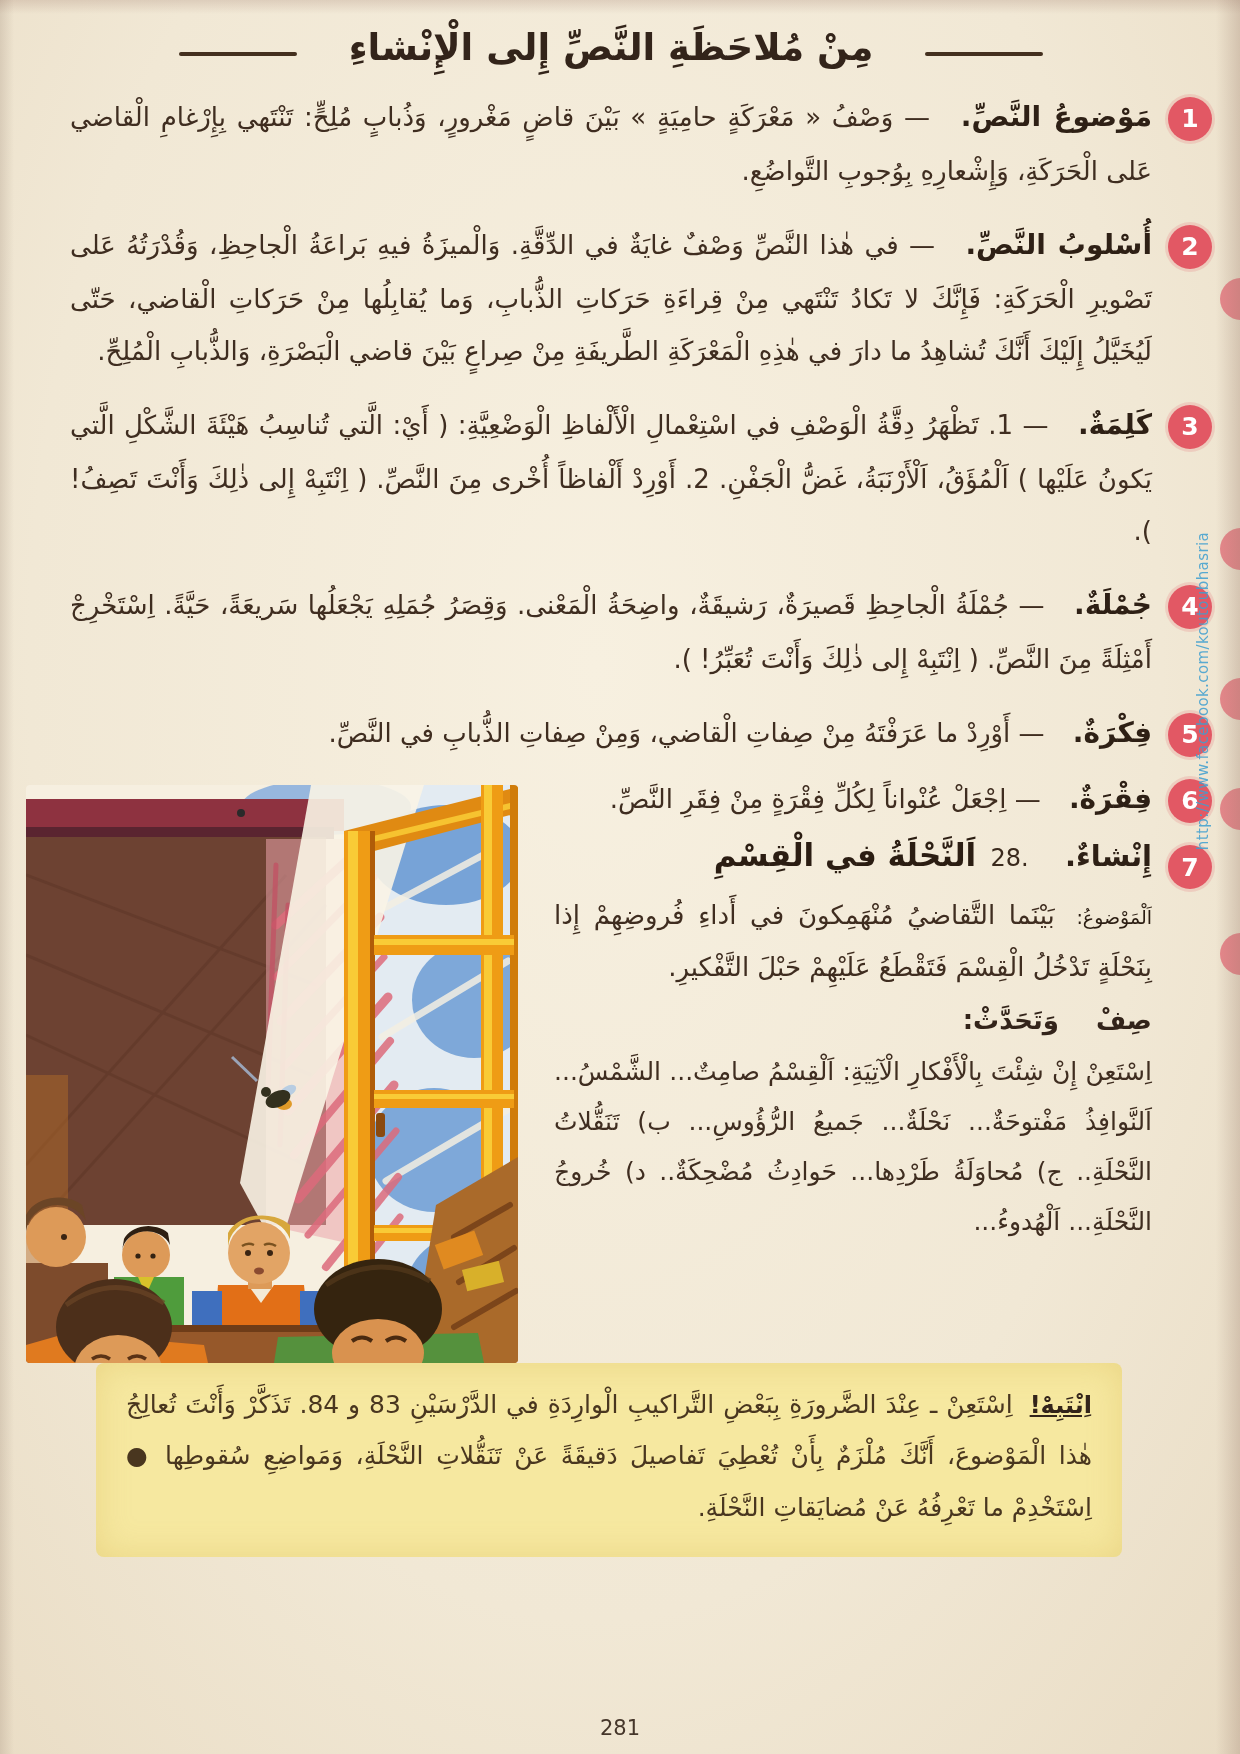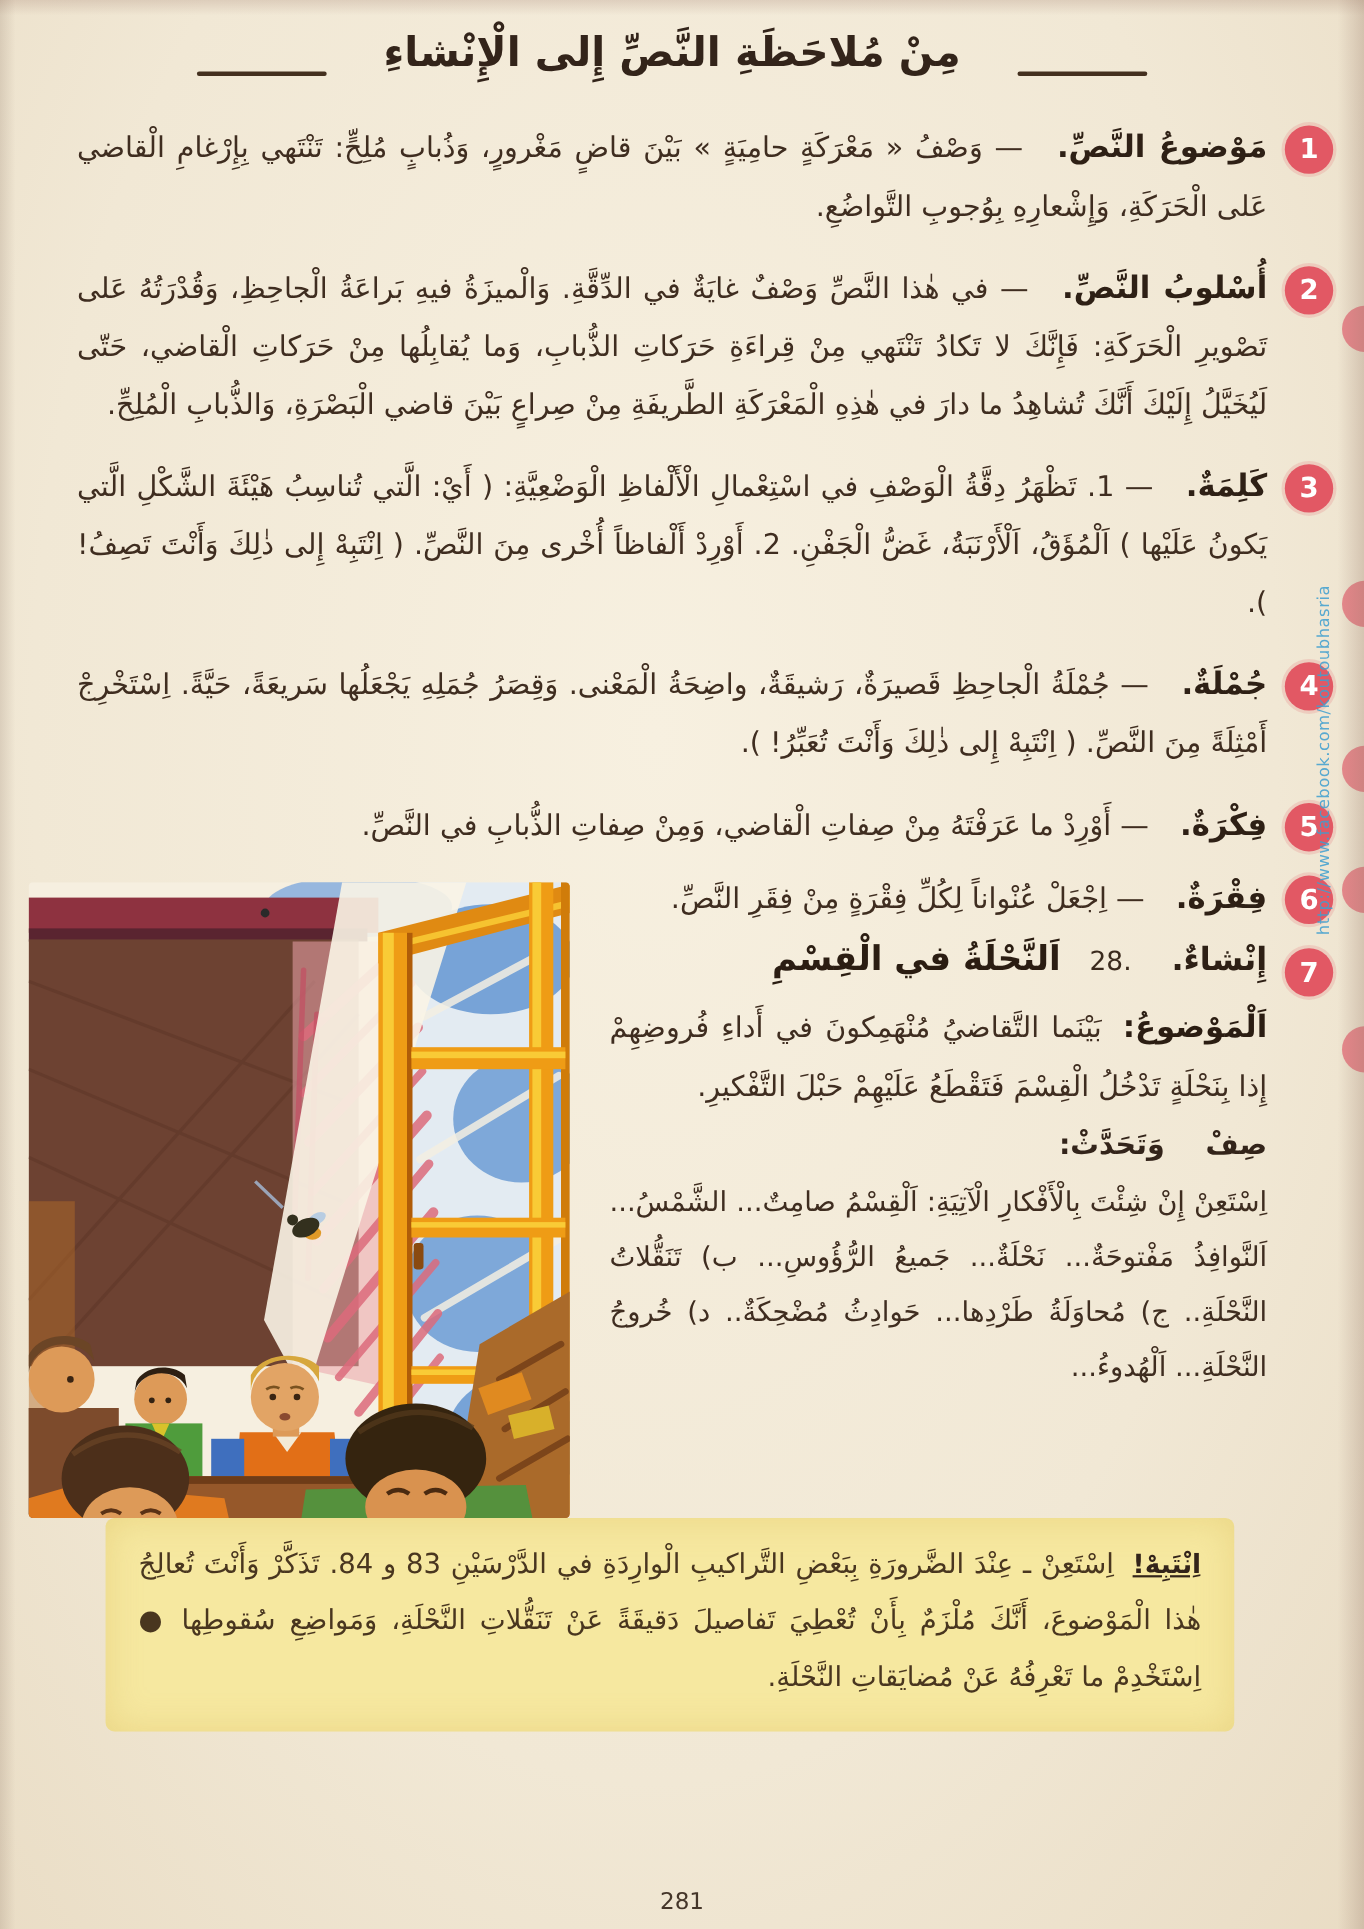--- a/index.html
+++ b/index.html
@@ -15,43 +15,43 @@
   .shade-l { position:absolute; left:0; top:0; width:14px; height:100%;
     background:linear-gradient(to right, rgba(120,95,80,.18), rgba(120,95,80,0)); z-index:5; }
   .shade-t { position:absolute; left:0; top:0; width:100%; height:14px;
     background:linear-gradient(rgba(150,110,95,.22), rgba(150,110,95,0)); z-index:5; }
   .edge-dot { position:absolute; right:-22px; width:42px; height:42px; border-radius:50%;
     background:#e5767f; opacity:.85; z-index:4; }
   .d1{top:278px}.d2{top:528px}.d3{top:678px}.d4{top:788px}.d5{top:933px}
 
   .content { padding:26px 88px 0 70px; }
 
-  .header { display:flex; justify-content:center; align-items:flex-end; gap:52px; margin-bottom:37px; }
+  .header { display:flex; justify-content:center; align-items:center; gap:52px; margin-bottom:20px; }
   .hdash { width:118px; height:4px; background:#44301f; border-radius:2px; margin-top:12px; }
   h1.title { font-size:37px; font-weight:bold; margin:0; color:#33241a; letter-spacing:0; }
 
   p.section { position:relative; font-size:26px; line-height:2.0; text-align:justify; margin:0 0 20px; }
   p.tight { margin-bottom:10px; }
   .badge { position:absolute; right:-60px; top:8px; width:44px; height:44px; border-radius:50%;
     background:#e25864; color:#fff; font-weight:bold; font-size:25px;
     display:flex; align-items:center; justify-content:center; direction:ltr;
     box-shadow:0 0 0 3px rgba(226,88,100,.18); }
   .shead { font-size:28px; color:#2e2015; margin-left:20px; }
 
   .media-row { position:relative; }
   figure.illustration { float:left; width:492px; height:578px; margin:14px 36px 0 -44px; padding:0; }
   figure.illustration svg { display:block; border-radius:4px; }
 
   .comp-row { position:relative; margin:4px 0 16px; font-size:26px; white-space:nowrap; }
   .comp-head { font-weight:bold; font-size:29px; color:#2e2015; margin-left:28px; }
-  .lesson-num { font-size:24px; margin-left:18px; direction:ltr; unicode-bidi:embed; color:#3a2a1d; }
+  .lesson-num { font-size:24px; margin-left:6px; direction:ltr; unicode-bidi:embed; color:#3a2a1d; }
   .lesson-title { font-weight:bold; font-size:31px; color:#2b1d12; }
 
   .topic { font-size:26px; line-height:2.0; text-align:justify; margin:0 0 12px; }
-  .topic-label { font-weight:bold; font-size:28px; color:#2b1d12; margin-left:8px; }
+  .topic-label { font-weight:normal; font-size:19px; color:#2b1d12; margin-left:8px; }
   .task { font-size:26px; font-weight:bold; margin:0 0 12px; word-spacing:28px; color:#33241a; }
   .hints { font-size:25px; line-height:2.0; text-align:justify; margin:0; }
 
   .note { clear:both; position:relative; margin:40px 30px 0 26px; background:#f6e8a0;
     border-radius:8px; padding:16px 30px 24px; font-size:25px; line-height:2.05;
     text-align:justify; color:#49361f; box-shadow: inset 0 0 34px rgba(205,165,60,.28); }
   .note-lead { font-weight:bold; font-size:24px; color:#33241a; margin-left:8px;text-decoration:underline; }
 
   .page-number { position:absolute; bottom:14px; left:0; width:100%; text-align:center;
     font-size:21px; color:#45362a; direction:ltr; }

